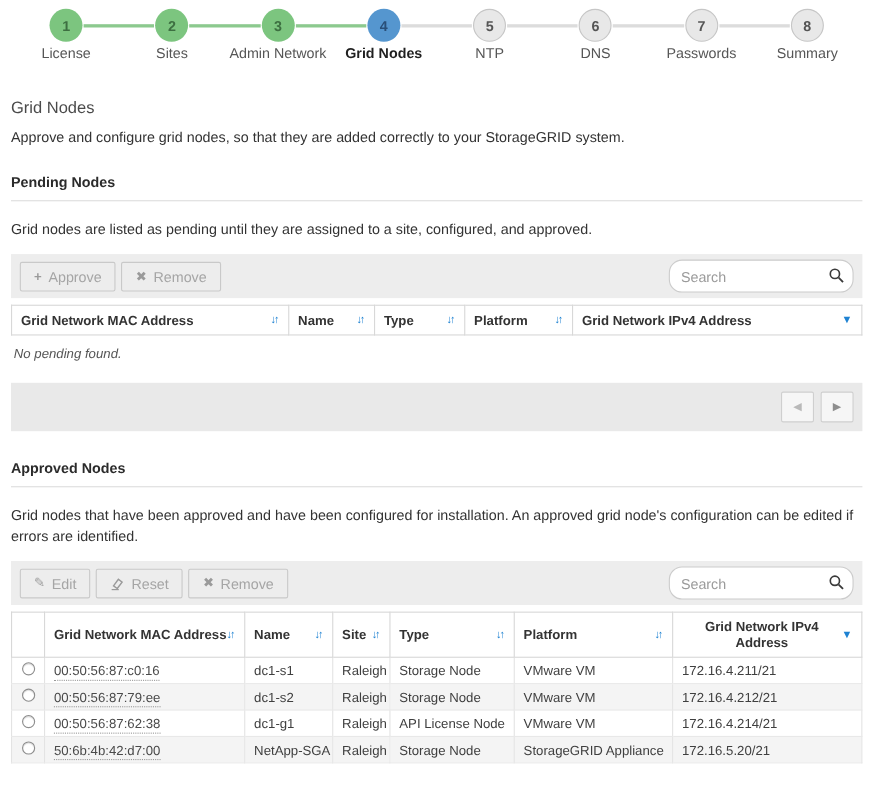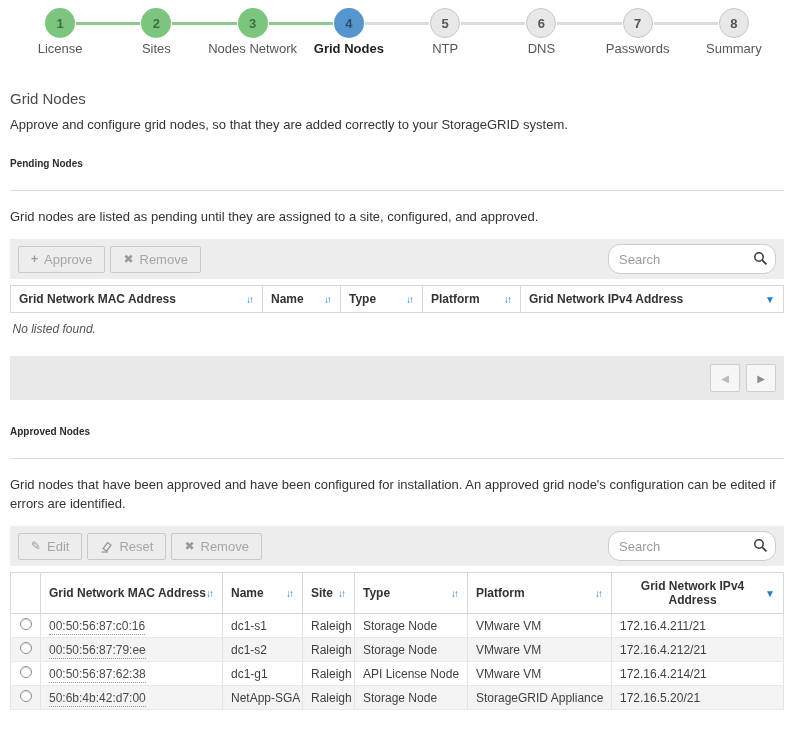--- a/index.html
+++ b/index.html
@@ -17,22 +17,22 @@
             width:30px; height:30px; border-radius:50%; font-size:13px; font-weight:bold; }
   .step.complete .circle { background:var(--step-complete); color:var(--step-complete-digit); }
   .step.active .circle { background:var(--step-active); color:var(--step-active-digit); }
   .step.pending .circle { background:var(--step-pending-bg); border:1px solid var(--step-pending-border); color:#555; }
   .slabel { display:block; margin-top:3px; font-size:13px; color:#565656; white-space:nowrap; }
   .step.active .slabel { font-weight:bold; color:#1f1f1f; }
 
   
   .page-title { margin:34px 0 0 0; font-size:15px; font-weight:normal; color:#4a4a4a; }
   .page-desc { margin:10px 0 0 0; font-size:13px; color:#333; }
-  .section-heading { margin:26px 0 0 0; font-size:10px; font-weight:bold; color:#2b2b2b;
-                     padding-bottom:21px; border-bottom:1px solid #ddd; }
+  .section-heading { margin:26px 0 0 0; font-size:13px; font-weight:bold; color:#2b2b2b;
+                     padding-bottom:9px; border-bottom:1px solid #ddd; }
   .section-desc { margin:16px 0 0 0; font-size:13px; color:#333; line-height:19px; }
 
   
   .toolbar { margin-top:13px; background:var(--toolbar-bg); padding:5px 8px; display:flex;
              align-items:center; justify-content:space-between; }
   .btn-group { display:flex; gap:5px; }
   .tbtn { display:inline-flex; align-items:center; gap:6px; padding:5px 12px; font-size:13px;
           color:var(--disabled-text); background:transparent; border:1px solid #c9c9c9;
           border-radius:2px; font-family:inherit; }
   .tbtn .ic { font-size:12px; font-weight:bold; color:#9a9a9a; }
@@ -76,21 +76,21 @@
   .pg.next { color:#8e8e8e; }
 </style>
 </head>
 <body>
 
 <div class="page">
 
   <div class="stepper">
       <div class="step complete"><span class="circle">1</span><span class="slabel">License</span></div>
       <div class="step complete"><span class="connector complete"></span><span class="circle">2</span><span class="slabel">Sites</span></div>
-      <div class="step complete"><span class="connector complete"></span><span class="circle">3</span><span class="slabel">Nodes Network</span></div>
+      <div class="step complete"><span class="connector complete"></span><span class="circle">3</span><span class="slabel">Admin Network</span></div>
       <div class="step active"><span class="connector complete"></span><span class="circle">4</span><span class="slabel">Grid Nodes</span></div>
       <div class="step pending"><span class="connector pending"></span><span class="circle">5</span><span class="slabel">NTP</span></div>
       <div class="step pending"><span class="connector pending"></span><span class="circle">6</span><span class="slabel">DNS</span></div>
       <div class="step pending"><span class="connector pending"></span><span class="circle">7</span><span class="slabel">Passwords</span></div>
       <div class="step pending"><span class="connector pending"></span><span class="circle">8</span><span class="slabel">Summary</span></div>
     </div>
 
   <h1 class="page-title">Grid Nodes</h1>
   <p class="page-desc">Approve and configure grid nodes, so that they are added correctly to your StorageGRID system.</p>
 
@@ -147,21 +147,21 @@
         <th>
           <div class="th-inner">
               <span>Grid Network IPv4 Address</span>
           <span class="chev">▼</span>
             </div>
           </th>
       </tr>
     </thead>
     <tbody>
       <tr>
-        <td class="empty" colspan="5">No listed found.</td>
+        <td class="empty" colspan="5">No pending found.</td>
       </tr>
     </tbody>
   </table>
 
   <div class="table-footer">
     <button class="pg prev">
       <span>◀</span>
       </button>
     <button class="pg next">
       <span>▶</span>

